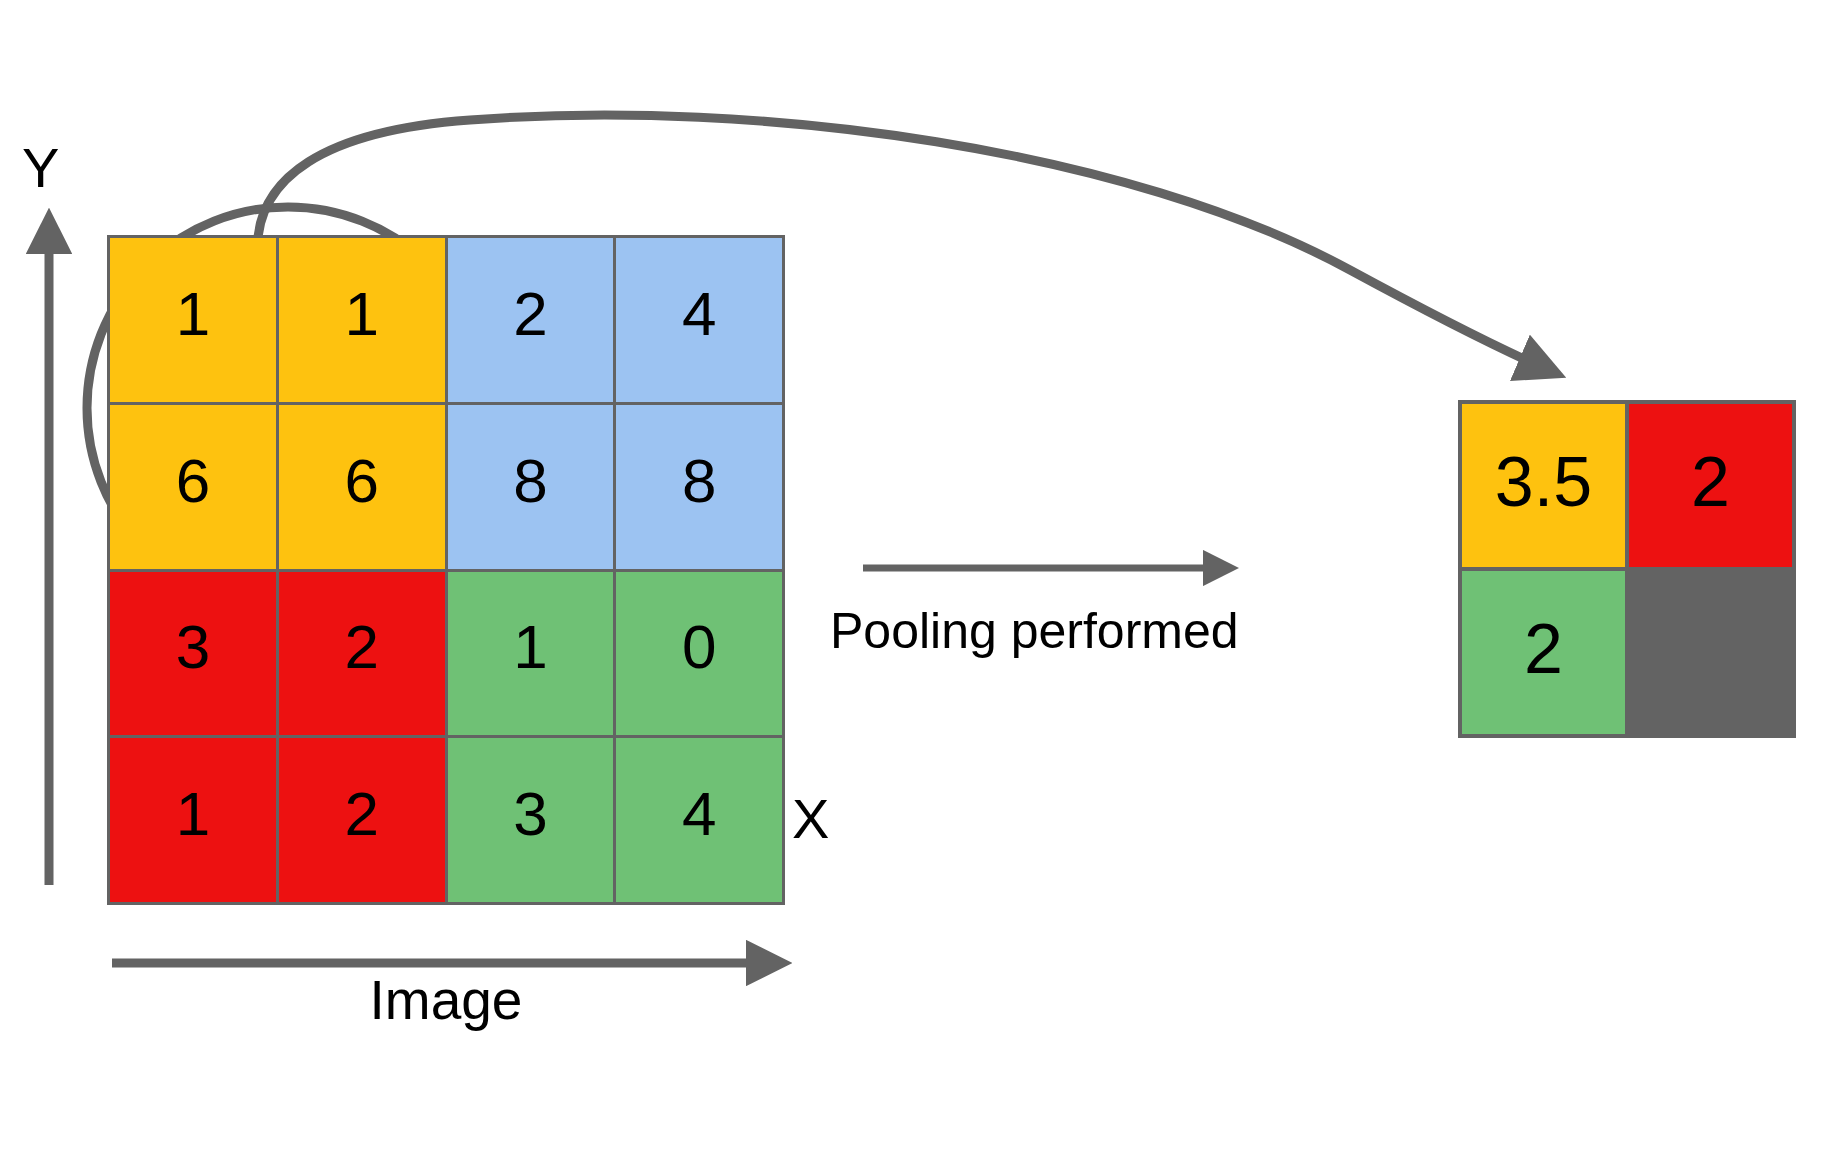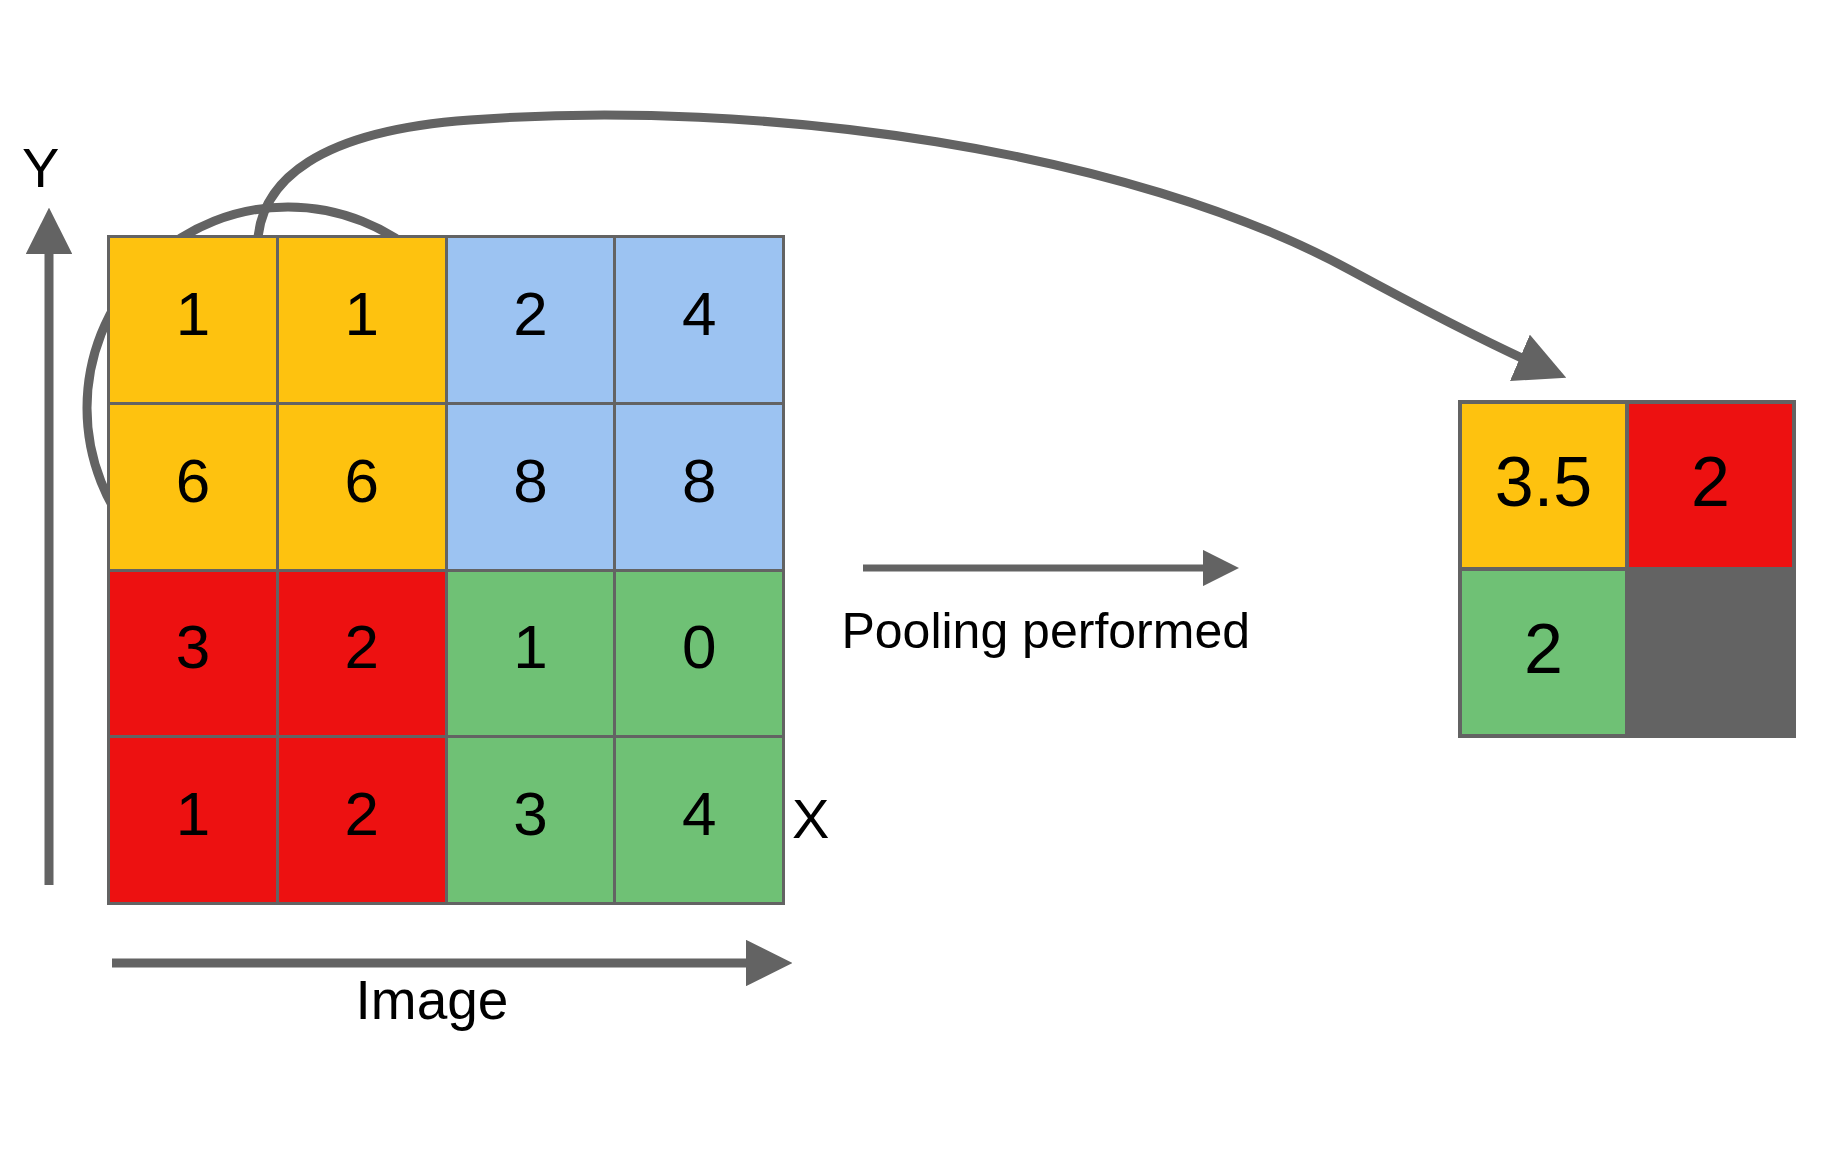--- a/index.html
+++ b/index.html
@@ -104,35 +104,35 @@
   #x-axis-label {
     position: absolute;
     left: 792px;
     top: 791px;
     font-size: 56px;
     line-height: 1;
   }
   
   #image-caption {
     position: absolute;
-    left: 93px;
+    left: 107px;
     top: 905px;
     width: 678px;
     text-align: center;
     font-size: 55px;
     line-height: 1.18;
     padding-top: 63px;
   }
   
   #pooling-caption {
     position: absolute;
     left: 830px;
     top: 600px;
     width: 420px;
-    text-align: right;
+    text-align: left;
     font-size: 50px;
     line-height: 1.24;
   }
   .cap-line { display: block; white-space: nowrap; }
 </style>
 </head>
 <body>
 
 <div id="stage">
 

